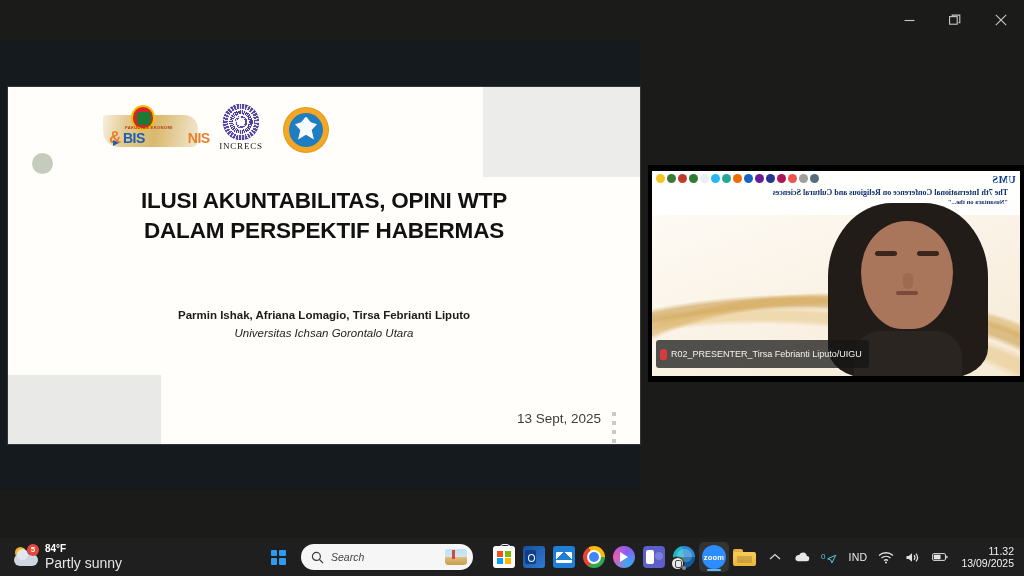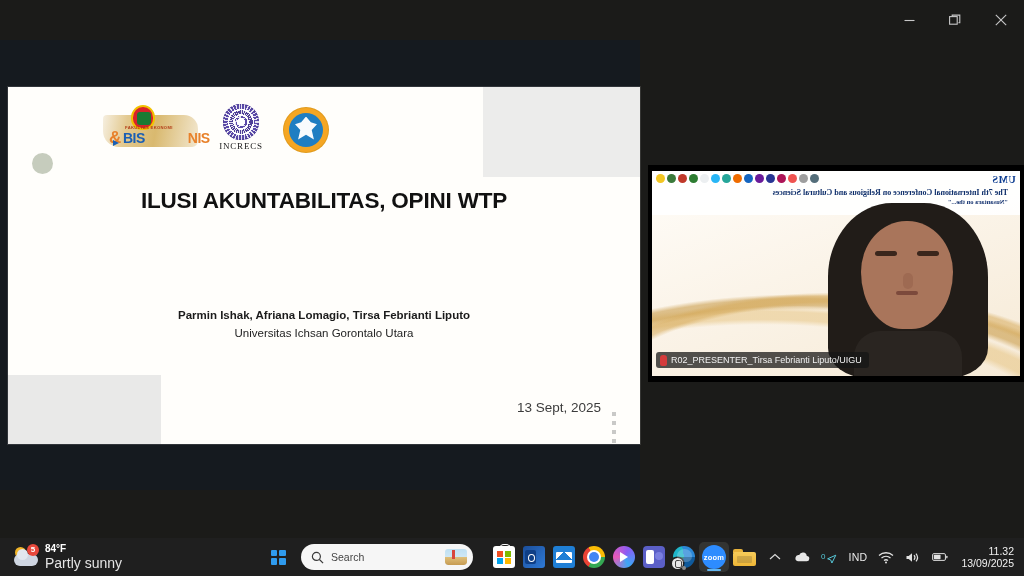--- a/index.html
+++ b/index.html
@@ -63,22 +63,22 @@
        radial-gradient(circle at 50% 18%, #fff 0 22%, transparent 23%),
        linear-gradient(#fff,#fff);
      clip-path:polygon(50% 0,72% 22%,100% 30%,76% 52%,86% 88%,50% 70%,14% 88%,24% 52%,0 30%,28% 22%);
      opacity:.97; }
 
   .slide-title { position:absolute; left:0; width:632px; top:99px; text-align:center;
      font-size:22.5px; font-weight:700; color:#111; line-height:1.33; letter-spacing:-.2px; }
   .slide-authors { position:absolute; left:0; width:632px; top:222px; text-align:center;
      font-size:11.5px; font-weight:700; color:#1b1b1b; }
   .slide-affil { position:absolute; left:0; width:632px; top:240px; text-align:center;
-     font-size:11.5px; color:#232323; }
-  .slide-date { position:absolute; right:39px; top:313px; font-size:13.5px; color:#3c3c3c; }
+     font-size:11.5px; font-style:italic; color:#232323; }
+  .slide-date { position:absolute; right:39px; top:324px; font-size:13.5px; color:#3c3c3c; }
   .dotline { position:absolute; left:604px; top:325px; width:4px; height:105px;
      background-image:linear-gradient(#c9c9c7 50%, transparent 0);
      background-size:4px 9px; }
 
   
   .vtile { position:absolute; left:648px; top:165px; width:376px; height:217px; background:#000; overflow:hidden; }
   .vframe { position:absolute; left:4px; top:6px; width:368px; height:205px; overflow:hidden; background:#fdf8f2; }
   .vbg { position:absolute; inset:0;
      background:
        radial-gradient(120% 90% at 50% 115%, rgba(214,170,90,.0) 0 55%, rgba(214,170,90,.55) 57% 60%, rgba(214,170,90,0) 62%),
@@ -103,21 +103,21 @@
      border-radius:46px 46px 42px 42px / 52px 52px 58px 58px; }
   .p-face::before { content:""; position:absolute; left:14px; top:30px; width:22px; height:5px;
      background:#3a261c; border-radius:3px; box-shadow:42px 0 0 #3a261c; }
   .p-face::after { content:""; position:absolute; left:35px; top:70px; width:22px; height:4px;
      background:#7c4a3c; border-radius:3px; }
   .p-nose { position:absolute; left:42px; top:52px; width:10px; height:16px; background:#96614a;
      border-radius:5px; opacity:.55; }
   .p-neck { position:absolute; left:26px; top:128px; width:108px; height:47px; background:#2a2521;
      border-radius:26px 26px 0 0; }
 
-  .vlabel { position:absolute; left:4px; bottom:8px; height:16px; display:flex; align-items:center;
+  .vlabel { position:absolute; left:4px; bottom:8px; height:28px; display:flex; align-items:center;
      gap:4px; padding:0 7px 0 4px; background:rgba(22,22,22,.74); border-radius:3px;margin-top:16px; }
   .vmic { width:7px; height:11px; border-radius:3px 3px 2px 2px; background:#d43b3b; }
   .vlabel span { font-size:9px; color:#f2f2f2; white-space:nowrap; }
 
   
   .taskbar { position:absolute; left:0; bottom:0; width:1024px; height:38px; background:#1f1f1f; }
   .tb-weather { position:absolute; left:8px; top:4px; height:30px; display:flex; align-items:center; gap:7px;
      padding:0 6px; border-radius:4px; }
   .wicon { position:relative; width:24px; height:22px; }
   .wcloud { position:absolute; left:0; bottom:2px; width:24px; height:12px; background:#cfd6e2;
@@ -132,21 +132,21 @@
   .wdesc { font-size:14px; color:#e4e4e4;text-align:center; }
 
   .tb-center { position:absolute; left:0; top:0; width:1024px; height:38px; display:flex;
      align-items:center; justify-content:center; gap:10px; }
   .tb-start { width:26px; height:26px; display:flex; align-items:center; justify-content:center; border-radius:4px; }
   .startglyph { width:15px; height:15px; display:grid; grid-template-columns:1fr 1fr; grid-template-rows:1fr 1fr;
      gap:2px; }
   .startglyph i { display:block; background:#2f9bee; border-radius:1px; }
 
   .tb-search { width:172px; height:26px; background:#f6f6f6; border-radius:13px; display:flex;
-     align-items:center; padding:0 6px 0 10px; position:relative; }
+     align-items:center; padding:0 6px 0 10px; position:relative;font-style:italic; }
   .tb-search .sq { flex:0 0 auto; }
   .tb-search .sph { flex:1; font-size:10.5px; color:#444; margin-left:7px; }
   .s-thumb { width:22px; height:16px; border-radius:3px; overflow:hidden; position:relative;
      background:linear-gradient(#bfe0f2,#dfeef7); }
   .s-thumb::before { content:""; position:absolute; left:0; bottom:0; width:22px; height:8px;
      background:linear-gradient(#e0c07a,#c69b52); border-radius:0 0 3px 3px; }
   .s-thumb::after { content:""; position:absolute; left:7px; top:1px; width:3px; height:9px; background:#d8463c; }
 
   .tb-icons { display:flex; align-items:center; gap:0; margin-left:6px; }
   .tbi { position:relative; width:30px; height:30px; border-radius:5px; display:flex;
@@ -267,20 +267,21 @@
         <div class="logo-increcs">
           <div class="inc-ring"></div>
           <div class="inc-label">INCRECS</div>
         </div>
 
         <div class="logo-berdampak"></div>
       </div>
 
       <div class="slide-title">
         <div>ILUSI AKUNTABILITAS, OPINI WTP</div>
+        <div>DALAM PERSPEKTIF HABERMAS</div>
       </div>
 
       <div class="slide-authors">Parmin Ishak, Afriana Lomagio, Tirsa Febrianti Liputo</div>
       <div class="slide-affil">Universitas Ichsan Gorontalo Utara</div>
       <div class="slide-date">13 Sept, 2025</div>
       <div class="dotline"></div>
     </div>
   </div>
 
   <div class="vtile">

